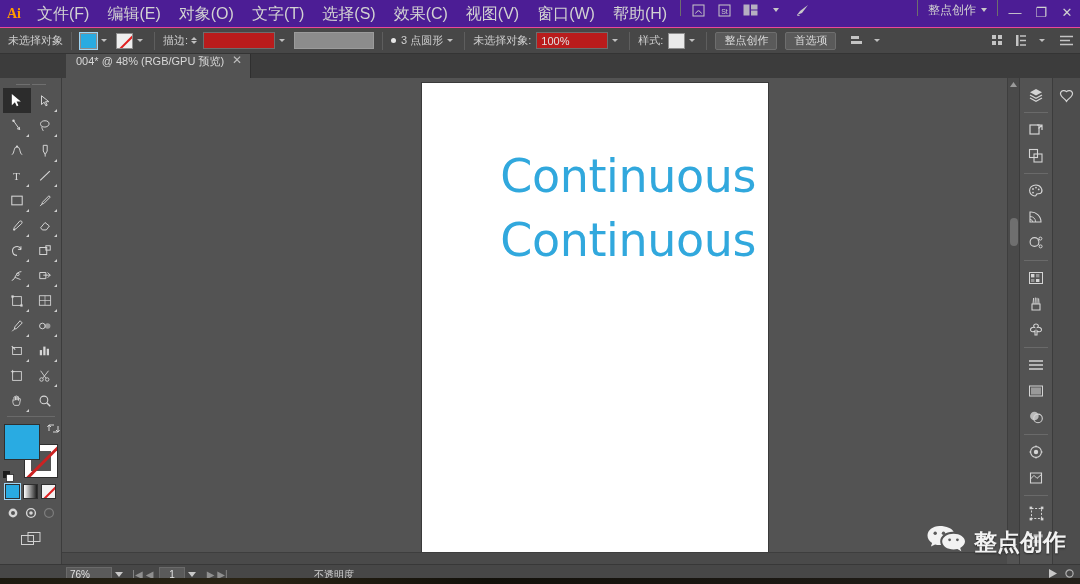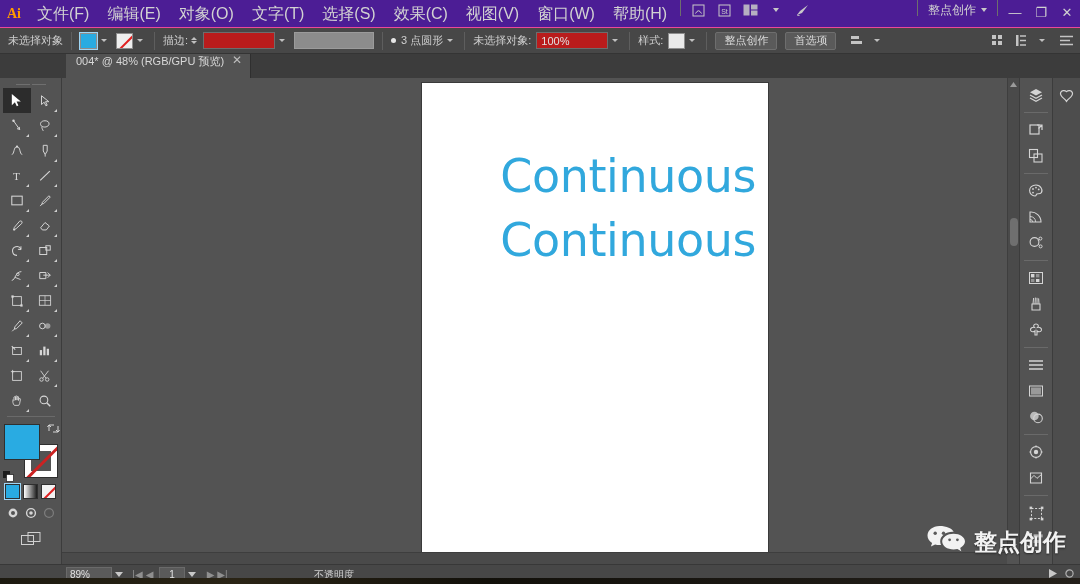--- a/index.html
+++ b/index.html
@@ -852,21 +852,21 @@
     <div class="dock2">
       <div class="dk">
         <svg width="17" height="15" viewBox="0 0 17 15">
             <path d="M8.5 3.6 C6.6 1.8 3.4 2.4 2.6 4.8 C1.8 7.2 4 9 6 10.6 C7 11.4 8 12.6 8.5 13.4 C9 12.6 10 11.4 11 10.6 C13 9 15.2 7.2 14.4 4.8 C13.6 2.4 10.4 1.8 8.5 3.6 Z" fill="none" stroke="currentColor" stroke-width="1.2"></path>
           </svg>
       </div>
     </div>
   </div>
 
   <div class="statusbar">
-    <div class="sb-zoom">89%</div>
+    <div class="sb-zoom">76%</div>
     <div class="sb-chev">
       <svg width="8" height="5" viewBox="0 0 8 5">
           <path d="M0 0 L8 0 L4 5 Z" fill="#c8c8c8"></path>
         </svg>
     </div>
     <div class="sb-nav">
       <span>|◀</span>
       <span>◀</span>
     </div>
     <div style="width:4px"></div>

